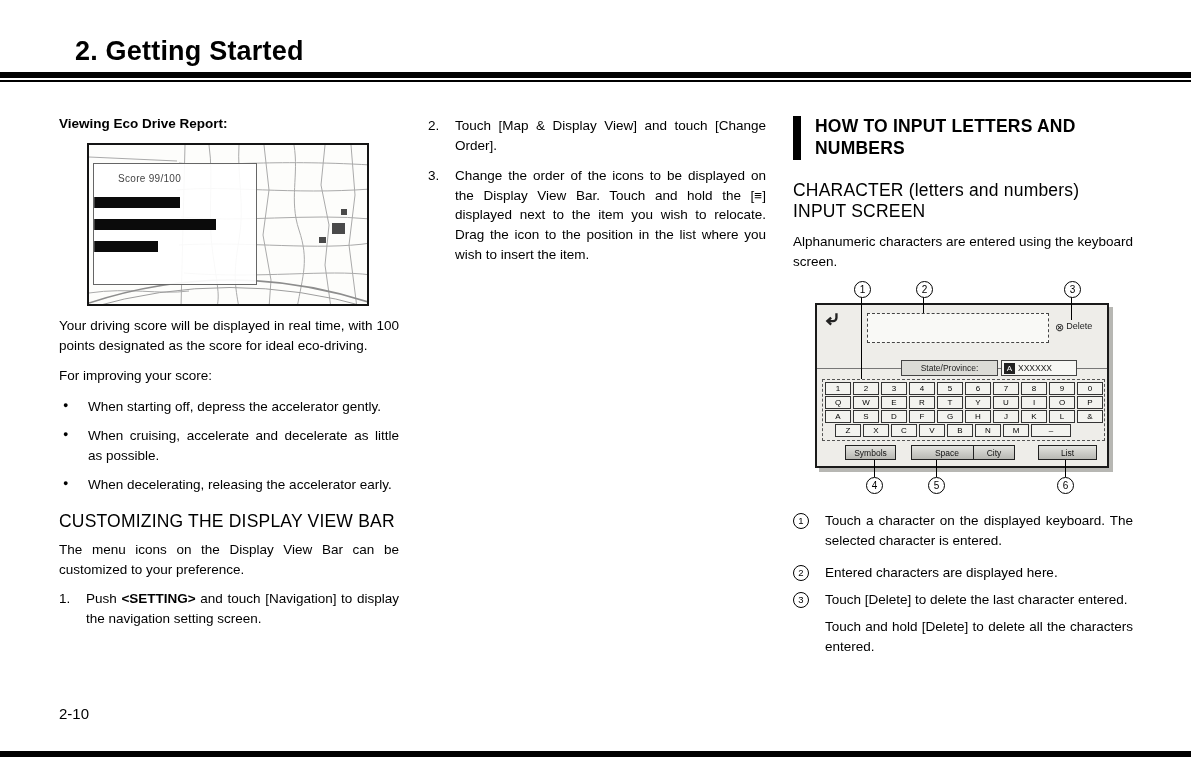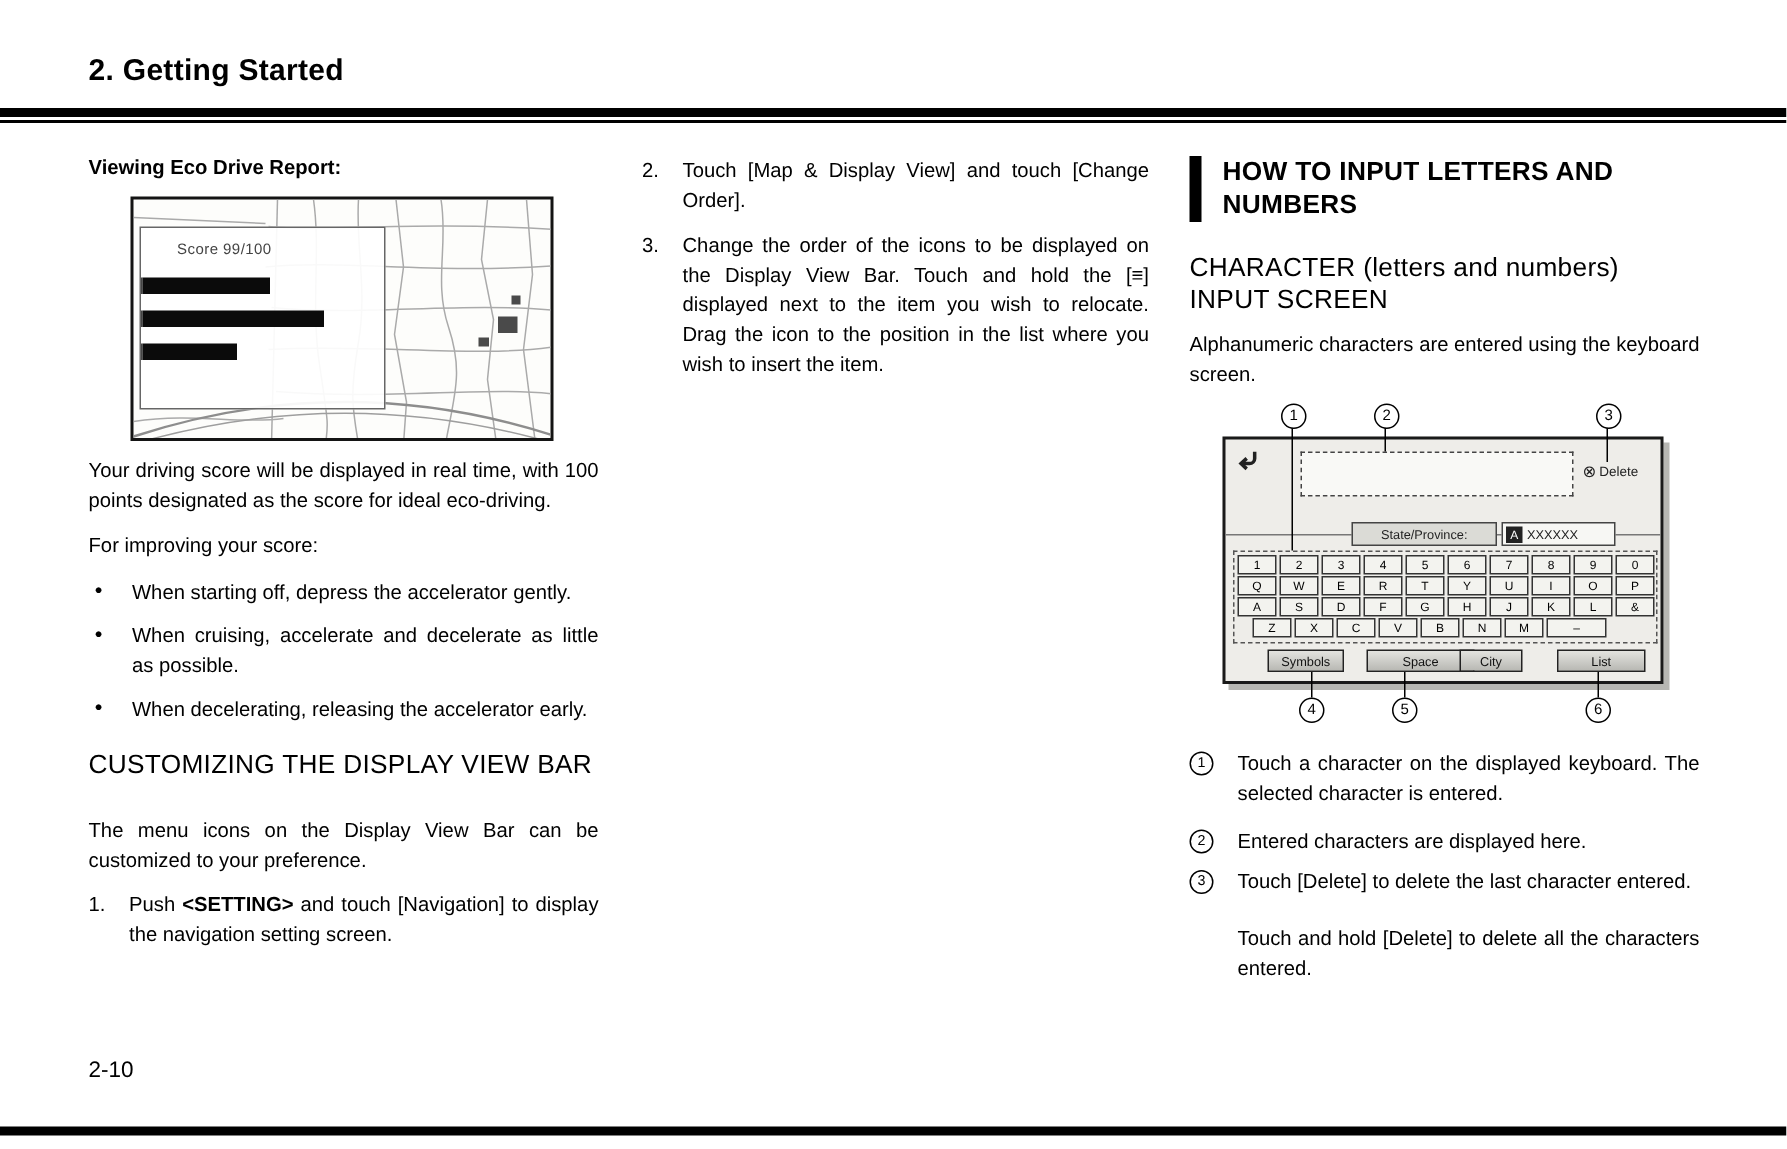--- a/index.html
+++ b/index.html
@@ -7,34 +7,34 @@
   body {
     background:#ffffff;
     font-family:"Liberation Sans", sans-serif;
     color:#000;
     position:relative;
     overflow:hidden;
   }
   .page { position:absolute; inset:0; }
 
   
-  .hdr-title { position:absolute; left:59px; top:36px; font-size:20px; font-weight:bold; letter-spacing:0.2px; }
+  .hdr-title { position:absolute; left:75px; top:36px; font-size:27px; font-weight:bold; letter-spacing:0.2px; }
   .rule-top { position:absolute; left:0; top:72px; width:100%; }
   .rt-thick { height:6px; background:#000; margin-bottom:2px; }
   .rt-thin  { height:2px; background:#000; }
   .rule-bottom { position:absolute; left:0; top:751px; width:100%; height:6px; background:#000; }
   .page-number { position:absolute; left:59px; top:705px; font-size:15px; }
 
   
-  .col { position:absolute; top:100px; font-size:13.5px; line-height:1.47; text-align:justify; }
+  .col { position:absolute; top:112px; font-size:13.5px; line-height:1.47; text-align:justify; }
   .col1 { left:59px;  width:340px; }
   .col2 { left:428px; width:338px; }
   .col3 { left:793px; width:340px; }
 
-  .mt8 { margin-top:24px; } .mt10 { margin-top:10px; } .mt12 { margin-top:12px; }
+  .mt8 { margin-top:8px; } .mt10 { margin-top:10px; } .mt12 { margin-top:12px; }
 
   .c1-head { font-weight:bold; font-size:13.5px; margin-top:2px; }
 
   
   .fig-eco { position:relative; width:282px; height:163px; border:2px solid #141414; margin:9px 0 0 28px; background:#fdfdfb; overflow:hidden; }
   .eco-map { position:absolute; left:0; top:0; }
   .eco-panel { position:absolute; left:4px; top:18px; width:164px; height:122px; border:1px solid #666; background:rgba(255,255,255,0.93); }
   .eco-score { font-size:10px; color:#444; margin:8px 0 0 24px; letter-spacing:0.3px; }
   .eco-rows { margin-top:8px; }
   .eco-row { display:flex; align-items:center; height:13px; margin-bottom:9px;flex-direction:column; }
@@ -79,21 +79,21 @@
          display:flex; align-items:center; justify-content:center; flex:0 0 auto; }
   .key.wide { width:40px; }
   .kbtn { position:absolute; top:140px; height:15px; border:1px solid #222; background:linear-gradient(#e3e3df,#b8b8b3);
           font-size:8.5px; display:flex; align-items:center; justify-content:center; color:#111; }
 
   
   .citems { margin-top:15px; }
   .citem { position:relative; padding-left:32px; }
   .citem-num { position:absolute; left:0; top:2px; width:16px; height:16px; border:1px solid #000; border-radius:50%;
                font-size:9.5px; display:flex; align-items:center; justify-content:center; }
-  .citem-cont { padding-left:32px; margin-top:18px; }
+  .citem-cont { padding-left:32px; margin-top:7px; }
   .mb12 { margin-bottom:12px; } .mb7 { margin-bottom:7px; }
 </style>
 </head>
 <body>
 
 <div class="page">
 
   <h1 class="hdr-title">2. Getting Started</h1>
   <div class="rule-top">
     <div class="rt-thick"></div>

